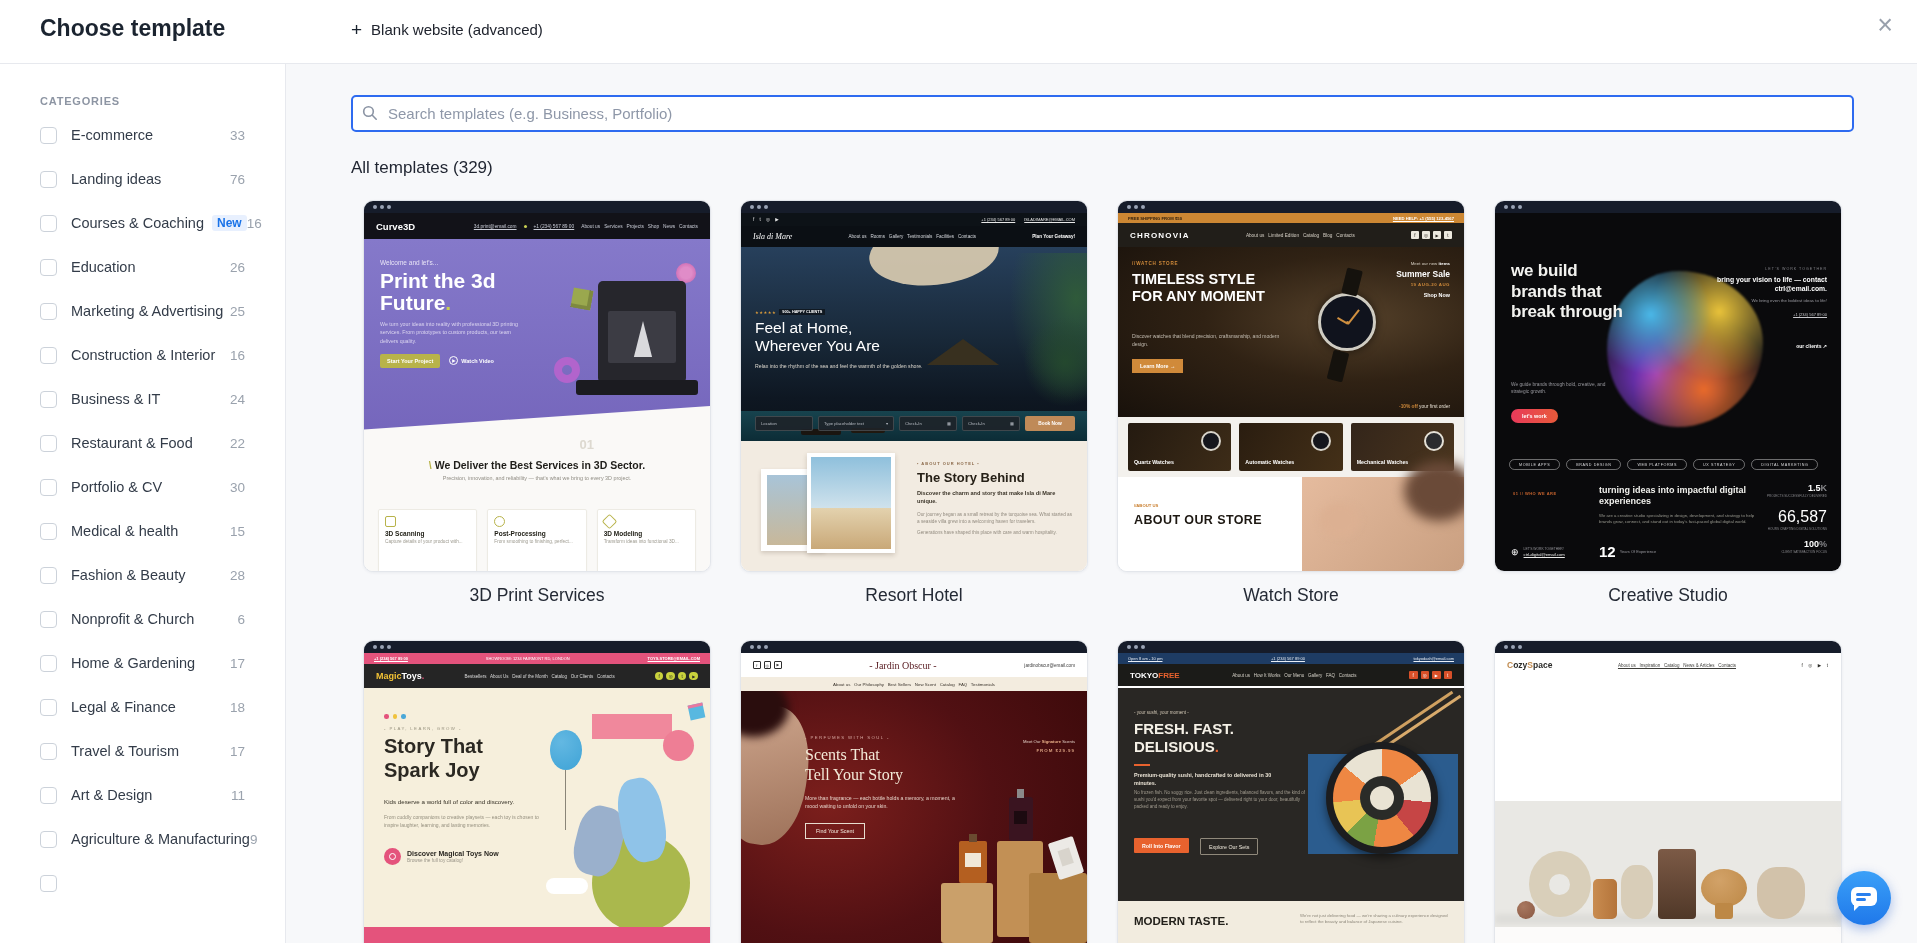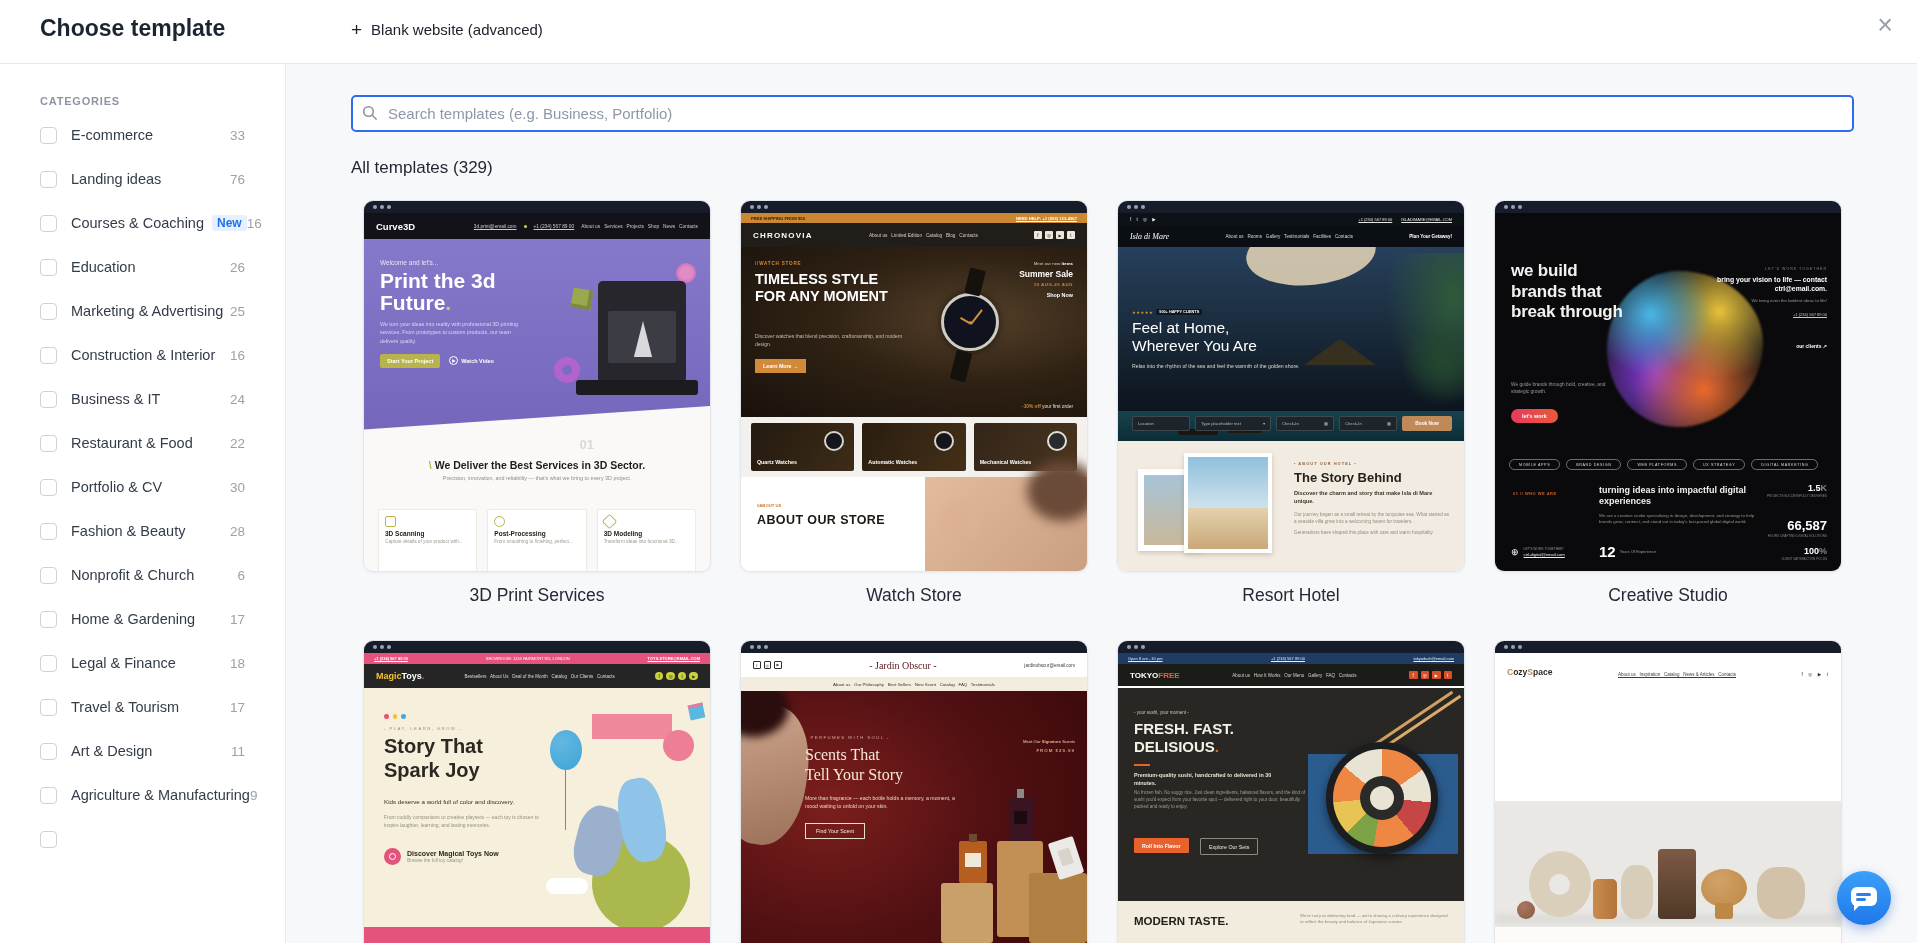--- a/index.html
+++ b/index.html
@@ -109,20 +109,25 @@
         <span class="cat-label">Restaurant &amp; Food</span>
         <span class="cat-count">22</span>
       </label>
     <label class="cat">
         <span class="cb"></span>
         <span class="cat-label">Portfolio &amp; CV</span>
         <span class="cat-count">30</span>
       </label>
     <label class="cat">
         <span class="cb"></span>
+        <span class="cat-label">Medical &amp; health</span>
+        <span class="cat-count">15</span>
+      </label>
+    <label class="cat">
+        <span class="cb"></span>
         <span class="cat-label">Fashion &amp; Beauty</span>
         <span class="cat-count">28</span>
       </label>
     <label class="cat">
         <span class="cb"></span>
         <span class="cat-label">Nonprofit &amp; Church</span>
         <span class="cat-count">6</span>
       </label>
     <label class="cat">
         <span class="cb"></span>
@@ -226,85 +231,20 @@
                 <div style="font-size:4.7px;color:#9c998e;line-height:1.45">From smoothing to finishing, perfect...</div>
               </div>
               <div style="width:102px;background:#fff;border:1px solid #edebe4;border-radius:2px;padding:6px;box-shadow:0 1px 2px rgba(0,0,0,.04)">
                 <div style="width:11px;height:11px;border:1.2px solid #b8b34a;border-radius:2px;margin-bottom:3px;transform:rotate(45deg)"></div>
                 <div style="font-size:6.5px;font-weight:700;color:#232219;margin-bottom:2px">3D Modeling</div>
                 <div style="font-size:4.7px;color:#9c998e;line-height:1.45">Transform ideas into functional 3D...</div>
               </div>
             </div>
           </div>
           <div class="card-label">3D Print Services</div>
-        </div>
-
-        <div class="card">
-          <div class="thumb">
-            <div class="chrome">
-                <i></i>
-              </div>
-            <div class="a" style="left:0;top:12px;width:100%;height:10px;background:#cc8733;display:flex;justify-content:space-between;align-items:center;padding:0 10px">
-              <span style="font-size:4.2px;font-weight:700;color:#2c1d0c">FREE SHIPPING FROM $50</span>
-              <span class="u" style="font-size:4.2px;font-weight:700;color:#fff">NEED HELP: +1 (555) 123-4567</span>
-            </div>
-            <div class="a" style="left:0;top:22px;width:100%;height:24px;background:#211e19;display:flex;align-items:center;padding:0 12px">
-              <b style="font-size:8px;letter-spacing:1.2px;color:#fff">CHRONOVIA</b>
-              <span style="margin:0 auto;font-size:4.7px;color:#d6d0c6;white-space:pre">About us   Limited Edition   Catalog   Blog   Contacts</span>
-              <span style="display:flex;gap:3px">
-                <span class="soc" style="width:8px;height:8px;background:#ece8de;border-radius:1px;font-size:4.5px;color:#221e18">f</span>
-                <span class="soc" style="width:8px;height:8px;background:#ece8de;border-radius:1px;font-size:4.5px;color:#221e18">◎</span>
-                <span class="soc" style="width:8px;height:8px;background:#ece8de;border-radius:1px;font-size:4px;color:#221e18">▶</span>
-                <span class="soc" style="width:8px;height:8px;background:#ece8de;border-radius:1px;font-size:4.5px;color:#221e18">t</span>
-              </span>
-            </div>
-            <div class="a" style="left:0;top:46px;width:100%;height:170px;background:radial-gradient(ellipse at 68% 42%,#55412a 0%,#302214 45%,#18110b 100%)">
-              <div class="a" style="left:200px;top:46px;width:58px;height:58px;border-radius:50%;background:#10131d;border:3px solid #cfccc2;box-shadow:0 0 10px rgba(0,0,0,.6)">
-                <div class="a" style="left:26px;top:10px;width:1.6px;height:18px;background:#d09040;transform:rotate(38deg);transform-origin:bottom"></div>
-                <div class="a" style="left:26px;top:16px;width:1.6px;height:12px;background:#d09040;transform:rotate(-60deg);transform-origin:bottom"></div>
-                <div class="a" style="left:25px;top:25px;width:3px;height:3px;border-radius:50%;background:#d09040"></div>
-              </div>
-              <div class="a" style="left:226px;top:22px;width:16px;height:26px;background:#15120d;transform:rotate(14deg);border-radius:2px"></div>
-              <div class="a" style="left:212px;top:104px;width:16px;height:30px;background:#15120d;transform:rotate(14deg);border-radius:2px"></div>
-              <div class="a" style="left:14px;top:14px;font-size:4.6px;font-weight:700;letter-spacing:.8px;color:#d08a3a">//WATCH STORE</div>
-              <div class="a" style="left:14px;top:24px;width:150px;font-size:14.5px;font-weight:800;line-height:1.18;color:#fff">TIMELESS STYLE FOR ANY MOMENT</div>
-              <div class="a" style="left:14px;top:86px;width:150px;font-size:5px;line-height:1.5;color:#c6bfb4">Discover watches that blend precision, craftsmanship, and modern design.</div>
-              <div class="a" style="left:14px;top:112px;background:#d08a3a;color:#fff;font-size:5.3px;font-weight:700;padding:4px 8px">Learn More  →</div>
-              <div class="a" style="right:14px;top:14px;text-align:right">
-                <div style="font-size:4.4px;color:#d6cfc2"><span>Meet our new </span><b style="color:#fff">items</b></div>
-                <div style="margin-top:3px;font-size:8.5px;font-weight:700;color:#fff">Summer Sale</div>
-                <div style="margin-top:3px;font-size:4.4px;font-weight:700;letter-spacing:.5px;color:#d08a3a">19 AUG-20 AUG</div>
-                <div style="margin-top:5px;font-size:5.4px;font-weight:700;color:#fff">Shop Now</div>
-              </div>
-              <div class="a" style="right:14px;bottom:8px;font-size:4.8px;color:#e6dfd2"><b style="color:#d08a3a">-10% off</b><span> your first order</span></div>
-            </div>
-            <div class="a" style="left:0;top:216px;width:100%;height:60px;background:#f3f1ed;display:flex;gap:8px;padding:6px 10px">
-              <div style="flex:1;position:relative;background:linear-gradient(120deg,#241a10,#3d2c18);border-radius:2px">
-                <div class="a" style="right:10px;top:8px;width:20px;height:20px;border-radius:50%;border:2px solid #d8d4ca;background:#15161c"></div>
-                <div class="a" style="left:6px;bottom:6px;font-size:5.3px;font-weight:700;color:#fff">Quartz Watches</div>
-              </div>
-              <div style="flex:1;position:relative;background:linear-gradient(120deg,#2a1d10,#443018);border-radius:2px">
-                <div class="a" style="right:12px;top:8px;width:20px;height:20px;border-radius:50%;border:2px solid #d8d4ca;background:#15161c"></div>
-                <div class="a" style="left:6px;bottom:6px;font-size:5.3px;font-weight:700;color:#fff">Automatic Watches</div>
-              </div>
-              <div style="flex:1;position:relative;background:linear-gradient(120deg,#33251a,#4a3category18,#4a351e);background:linear-gradient(120deg,#33251a,#4a351e);border-radius:2px">
-                <div class="a" style="right:10px;top:8px;width:20px;height:20px;border-radius:50%;border:2px solid #e4e0d6;background:#2a2b2e"></div>
-                <div class="a" style="left:6px;bottom:6px;font-size:5.3px;font-weight:700;color:#fff">Mechanical Watches</div>
-              </div>
-            </div>
-            <div class="a" style="left:0;top:276px;width:100%;height:96px;background:#fff">
-              <div class="a" style="right:0;top:0;width:162px;height:96px;background:linear-gradient(135deg,#e5bb9e,#c99f80)">
-                <div class="a" style="right:-10px;top:-16px;width:70px;height:60px;border-radius:50%;background:#6a4a38;filter:blur(6px)"></div>
-                <div class="a" style="left:18px;top:26px;width:40px;height:34px;border-radius:50%;background:#dcb092;filter:blur(3px)"></div>
-              </div>
-              <div class="a" style="left:16px;top:26px;font-size:4.2px;font-weight:700;color:#c87c2a">//ABOUT US</div>
-              <div class="a" style="left:16px;top:36px;font-size:12.5px;font-weight:800;letter-spacing:.4px;color:#1d1812">ABOUT OUR STORE</div>
-            </div>
-          </div>
-          <div class="card-label">Watch Store</div>
         </div>
 
         <div class="card">
           <div class="thumb">
             <div class="chrome">
                 <i></i>
               </div>
             <div class="a" style="left:0;top:12px;width:100%;height:13px;background:#0d1217;display:flex;justify-content:space-between;align-items:center;padding:0 12px">
               <span style="font-size:4.5px;letter-spacing:2px;color:#eaeaea">f  t  ◎  ▶</span>
               <span style="display:flex;gap:9px;font-size:4px;color:#e8e8e8">
@@ -371,20 +311,85 @@
             </div>
           </div>
           <div class="card-label">Resort Hotel</div>
         </div>
 
         <div class="card">
           <div class="thumb">
             <div class="chrome">
                 <i></i>
               </div>
+            <div class="a" style="left:0;top:12px;width:100%;height:10px;background:#cc8733;display:flex;justify-content:space-between;align-items:center;padding:0 10px">
+              <span style="font-size:4.2px;font-weight:700;color:#2c1d0c">FREE SHIPPING FROM $50</span>
+              <span class="u" style="font-size:4.2px;font-weight:700;color:#fff">NEED HELP: +1 (555) 123-4567</span>
+            </div>
+            <div class="a" style="left:0;top:22px;width:100%;height:24px;background:#211e19;display:flex;align-items:center;padding:0 12px">
+              <b style="font-size:8px;letter-spacing:1.2px;color:#fff">CHRONOVIA</b>
+              <span style="margin:0 auto;font-size:4.7px;color:#d6d0c6;white-space:pre">About us   Limited Edition   Catalog   Blog   Contacts</span>
+              <span style="display:flex;gap:3px">
+                <span class="soc" style="width:8px;height:8px;background:#ece8de;border-radius:1px;font-size:4.5px;color:#221e18">f</span>
+                <span class="soc" style="width:8px;height:8px;background:#ece8de;border-radius:1px;font-size:4.5px;color:#221e18">◎</span>
+                <span class="soc" style="width:8px;height:8px;background:#ece8de;border-radius:1px;font-size:4px;color:#221e18">▶</span>
+                <span class="soc" style="width:8px;height:8px;background:#ece8de;border-radius:1px;font-size:4.5px;color:#221e18">t</span>
+              </span>
+            </div>
+            <div class="a" style="left:0;top:46px;width:100%;height:170px;background:radial-gradient(ellipse at 68% 42%,#55412a 0%,#302214 45%,#18110b 100%)">
+              <div class="a" style="left:200px;top:46px;width:58px;height:58px;border-radius:50%;background:#10131d;border:3px solid #cfccc2;box-shadow:0 0 10px rgba(0,0,0,.6)">
+                <div class="a" style="left:26px;top:10px;width:1.6px;height:18px;background:#d09040;transform:rotate(38deg);transform-origin:bottom"></div>
+                <div class="a" style="left:26px;top:16px;width:1.6px;height:12px;background:#d09040;transform:rotate(-60deg);transform-origin:bottom"></div>
+                <div class="a" style="left:25px;top:25px;width:3px;height:3px;border-radius:50%;background:#d09040"></div>
+              </div>
+              <div class="a" style="left:226px;top:22px;width:16px;height:26px;background:#15120d;transform:rotate(14deg);border-radius:2px"></div>
+              <div class="a" style="left:212px;top:104px;width:16px;height:30px;background:#15120d;transform:rotate(14deg);border-radius:2px"></div>
+              <div class="a" style="left:14px;top:14px;font-size:4.6px;font-weight:700;letter-spacing:.8px;color:#d08a3a">//WATCH STORE</div>
+              <div class="a" style="left:14px;top:24px;width:150px;font-size:14.5px;font-weight:800;line-height:1.18;color:#fff">TIMELESS STYLE FOR ANY MOMENT</div>
+              <div class="a" style="left:14px;top:86px;width:150px;font-size:5px;line-height:1.5;color:#c6bfb4">Discover watches that blend precision, craftsmanship, and modern design.</div>
+              <div class="a" style="left:14px;top:112px;background:#d08a3a;color:#fff;font-size:5.3px;font-weight:700;padding:4px 8px">Learn More  →</div>
+              <div class="a" style="right:14px;top:14px;text-align:right">
+                <div style="font-size:4.4px;color:#d6cfc2"><span>Meet our new </span><b style="color:#fff">items</b></div>
+                <div style="margin-top:3px;font-size:8.5px;font-weight:700;color:#fff">Summer Sale</div>
+                <div style="margin-top:3px;font-size:4.4px;font-weight:700;letter-spacing:.5px;color:#d08a3a">19 AUG-20 AUG</div>
+                <div style="margin-top:5px;font-size:5.4px;font-weight:700;color:#fff">Shop Now</div>
+              </div>
+              <div class="a" style="right:14px;bottom:8px;font-size:4.8px;color:#e6dfd2"><b style="color:#d08a3a">-10% off</b><span> your first order</span></div>
+            </div>
+            <div class="a" style="left:0;top:216px;width:100%;height:60px;background:#f3f1ed;display:flex;gap:8px;padding:6px 10px">
+              <div style="flex:1;position:relative;background:linear-gradient(120deg,#241a10,#3d2c18);border-radius:2px">
+                <div class="a" style="right:10px;top:8px;width:20px;height:20px;border-radius:50%;border:2px solid #d8d4ca;background:#15161c"></div>
+                <div class="a" style="left:6px;bottom:6px;font-size:5.3px;font-weight:700;color:#fff">Quartz Watches</div>
+              </div>
+              <div style="flex:1;position:relative;background:linear-gradient(120deg,#2a1d10,#443018);border-radius:2px">
+                <div class="a" style="right:12px;top:8px;width:20px;height:20px;border-radius:50%;border:2px solid #d8d4ca;background:#15161c"></div>
+                <div class="a" style="left:6px;bottom:6px;font-size:5.3px;font-weight:700;color:#fff">Automatic Watches</div>
+              </div>
+              <div style="flex:1;position:relative;background:linear-gradient(120deg,#33251a,#4a3category18,#4a351e);background:linear-gradient(120deg,#33251a,#4a351e);border-radius:2px">
+                <div class="a" style="right:10px;top:8px;width:20px;height:20px;border-radius:50%;border:2px solid #e4e0d6;background:#2a2b2e"></div>
+                <div class="a" style="left:6px;bottom:6px;font-size:5.3px;font-weight:700;color:#fff">Mechanical Watches</div>
+              </div>
+            </div>
+            <div class="a" style="left:0;top:276px;width:100%;height:96px;background:#fff">
+              <div class="a" style="right:0;top:0;width:162px;height:96px;background:linear-gradient(135deg,#e5bb9e,#c99f80)">
+                <div class="a" style="right:-10px;top:-16px;width:70px;height:60px;border-radius:50%;background:#6a4a38;filter:blur(6px)"></div>
+                <div class="a" style="left:18px;top:26px;width:40px;height:34px;border-radius:50%;background:#dcb092;filter:blur(3px)"></div>
+              </div>
+              <div class="a" style="left:16px;top:26px;font-size:4.2px;font-weight:700;color:#c87c2a">//ABOUT US</div>
+              <div class="a" style="left:16px;top:36px;font-size:12.5px;font-weight:800;letter-spacing:.4px;color:#1d1812">ABOUT OUR STORE</div>
+            </div>
+          </div>
+          <div class="card-label">Watch Store</div>
+        </div>
+
+        <div class="card">
+          <div class="thumb">
+            <div class="chrome">
+                <i></i>
+              </div>
             <div class="a" style="left:0;top:12px;width:100%;height:360px;background:#0a0a0c">
               <div class="a" style="left:112px;top:58px;width:156px;height:156px;border-radius:46% 54% 55% 45%/50% 46% 54% 50%;background:radial-gradient(circle at 28% 28%,#4ab8e8 0%,rgba(0,0,0,0) 38%),radial-gradient(circle at 72% 26%,#e8c23a 0%,rgba(0,0,0,0) 42%),radial-gradient(circle at 62% 76%,#e86a2a 0%,rgba(0,0,0,0) 46%),radial-gradient(circle at 32% 66%,#8a3ae8 0%,rgba(0,0,0,0) 50%),#15151a;filter:blur(1px);z-index:1"></div>
               <div class="a" style="left:16px;top:48px;z-index:2;font-size:17px;font-weight:800;line-height:1.22;letter-spacing:-.2px;color:#f2f2ef">
                 <div>we build</div>
                 <div>brands that</div>
                 <div>break through</div>
               </div>
               <div class="a" style="left:16px;top:168px;width:106px;font-size:4.8px;line-height:1.55;color:#98989e;z-index:2">We guide brands through bold, creative, and strategic growth.</div>
               <div class="a" style="left:16px;top:196px;background:linear-gradient(90deg,#e83a5a,#e85a3a);border-radius:10px;padding:4px 11px;font-size:5.4px;font-weight:700;color:#fff;z-index:2">let's work</div>
               <div class="a" style="right:14px;top:54px;width:112px;text-align:right;z-index:2">
@@ -400,21 +405,21 @@
                 <span style="border:.8px solid rgba(255,255,255,.4);border-radius:9px;padding:2.5px 9px;font-size:3.7px;letter-spacing:.6px;color:#dcdcde">WEB PLATFORMS</span>
                 <span style="border:.8px solid rgba(255,255,255,.4);border-radius:9px;padding:2.5px 9px;font-size:3.7px;letter-spacing:.6px;color:#dcdcde">UX STRATEGY</span>
                 <span style="border:.8px solid rgba(255,255,255,.4);border-radius:9px;padding:2.5px 9px;font-size:3.7px;letter-spacing:.6px;color:#dcdcde">DIGITAL MARKETING</span>
               </div>
               <div class="a" style="left:18px;top:278px;font-size:4px;font-weight:700;letter-spacing:.5px;color:#c8642e">01 // WHO WE ARE</div>
               <div class="a" style="left:104px;top:272px;width:152px;font-size:9px;font-weight:800;line-height:1.25;color:#f0f0ec">turning ideas into impactful digital experiences</div>
               <div class="a" style="left:104px;top:300px;width:160px;font-size:4.3px;line-height:1.5;color:#98988e">We are a creative studio specializing in design, development, and strategy to help brands grow, connect, and stand out in today's fast-paced global digital world.</div>
               <div class="a" style="right:14px;top:270px;text-align:right">
                 <div style="font-size:9px;font-weight:800;color:#fff"><span>1.5</span><span style="color:#86868a">K</span></div>
                 <div style="font-size:3.1px;color:#86868a;margin-top:1px">PROJECTS SUCCESSFULLY DELIVERED</div>
-                <div style="font-size:13px;font-weight:700;color:#fff;margin-top:20px">66,587</div>
+                <div style="font-size:16px;font-weight:400;color:#fff;margin-top:10px">66,587</div>
                 <div style="font-size:3.1px;color:#86868a;margin-top:1px">HOURS CRAFTING DIGITAL SOLUTIONS</div>
                 <div style="font-size:9px;font-weight:800;color:#fff;margin-top:8px"><span>100</span><span style="color:#86868a">%</span></div>
                 <div style="font-size:3.1px;color:#86868a;margin-top:1px">CLIENT SATISFACTION FOCUS</div>
               </div>
               <div class="a" style="left:16px;top:334px;display:flex;gap:5px;align-items:center">
                 <span style="font-size:9px;color:#fff">⊕</span>
                 <span>
                   <div style="font-size:3.3px;color:#98989e">LET'S WORK TOGETHER!</div>
                   <div class="u" style="font-size:4.2px;color:#ececea;margin-top:1px">ctrl-digital@email.com</div>
                 </span>
@@ -581,21 +586,21 @@
               <div class="a" style="right:14px;top:12px;width:150px;font-size:4.3px;line-height:1.5;color:#8d877a">We're not just delivering food — we're sharing a culinary experience designed to reflect the beauty and balance of Japanese cuisine.</div>
             </div>
           </div>
         </div>
 
         <div class="card">
           <div class="thumb">
             <div class="chrome">
                 <i></i>
               </div>
-            <div class="a" style="left:0;top:12px;width:100%;height:24px;background:#fff;display:flex;align-items:flex-end;padding:0 12px">
+            <div class="a" style="left:0;top:12px;width:100%;height:24px;background:#fff;display:flex;align-items:center;padding:0 12px">
               <b style="font-size:8.5px;color:#2a2a28"><span style="color:#c08a4e">C</span><span>ozy</span><span style="color:#c08a4e">S</span><span>pace</span></b>
               <span class="u" style="margin:0 auto;font-size:4.5px;color:#3c3c38;white-space:pre">About us   Inspiration   Catalog   News &amp; Articles   Contacts</span>
               <span style="font-size:4.5px;letter-spacing:1px;color:#2c2c28;white-space:pre">f  ◎  ▶  t</span>
             </div>
             <div class="a" style="left:0;top:160px;width:100%;height:126px;background:#e9e8e4;overflow:hidden">
               <div class="a" style="left:0;bottom:4px;width:100%;height:8px;background:rgba(0,0,0,.06);filter:blur(3px)"></div>
               <div class="a" style="left:34px;bottom:10px;width:62px;height:66px;border-radius:50%;background:#d9cfba">
                 <div class="a" style="left:20px;top:23px;width:21px;height:21px;border-radius:50%;background:#e9e8e4"></div>
               </div>
               <div class="a" style="left:22px;bottom:8px;width:18px;height:18px;border-radius:50%;background:radial-gradient(circle at 35% 30%,#a87860,#8a5842)"></div>

